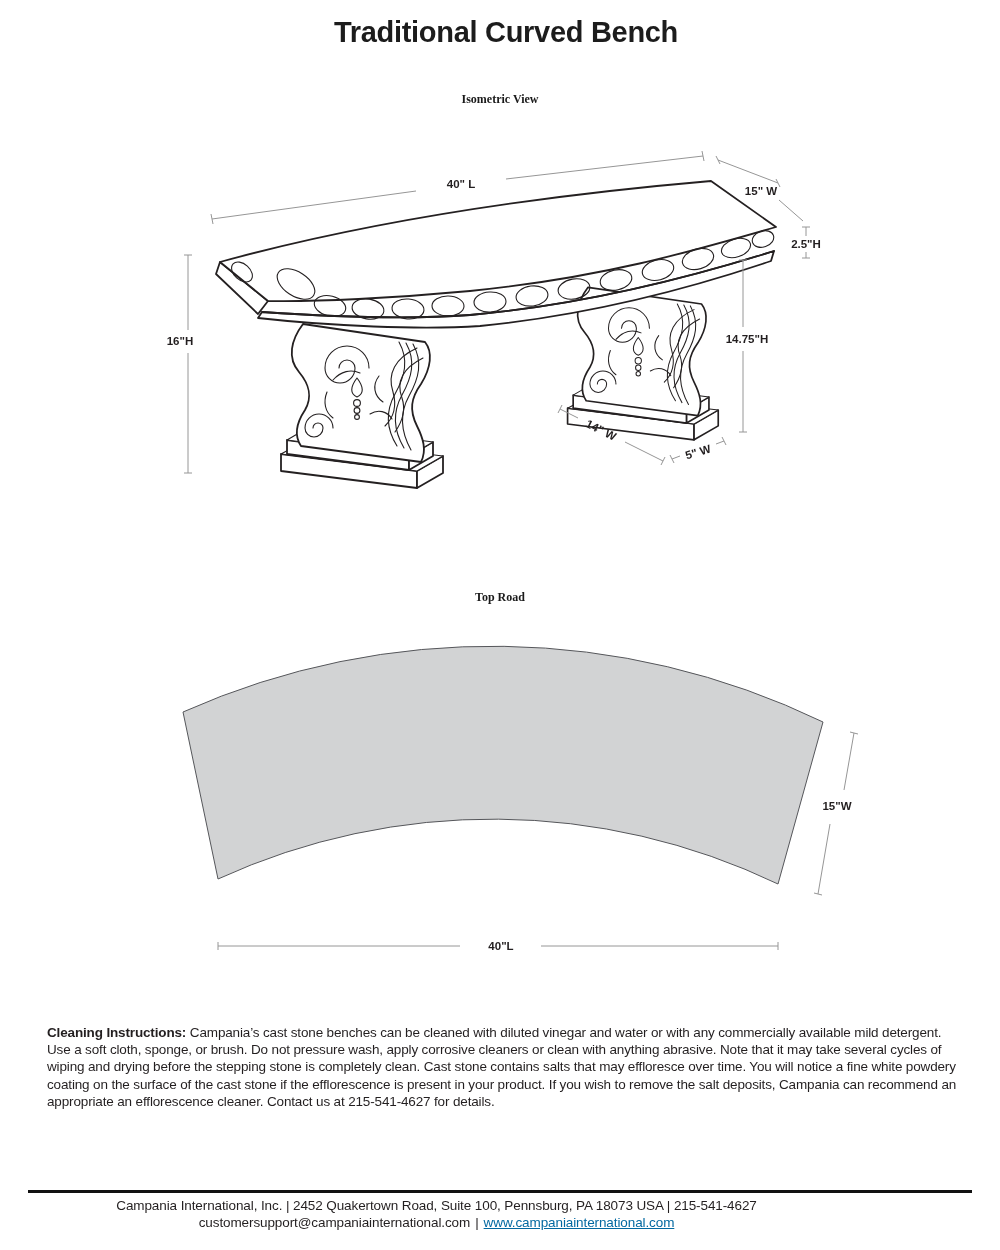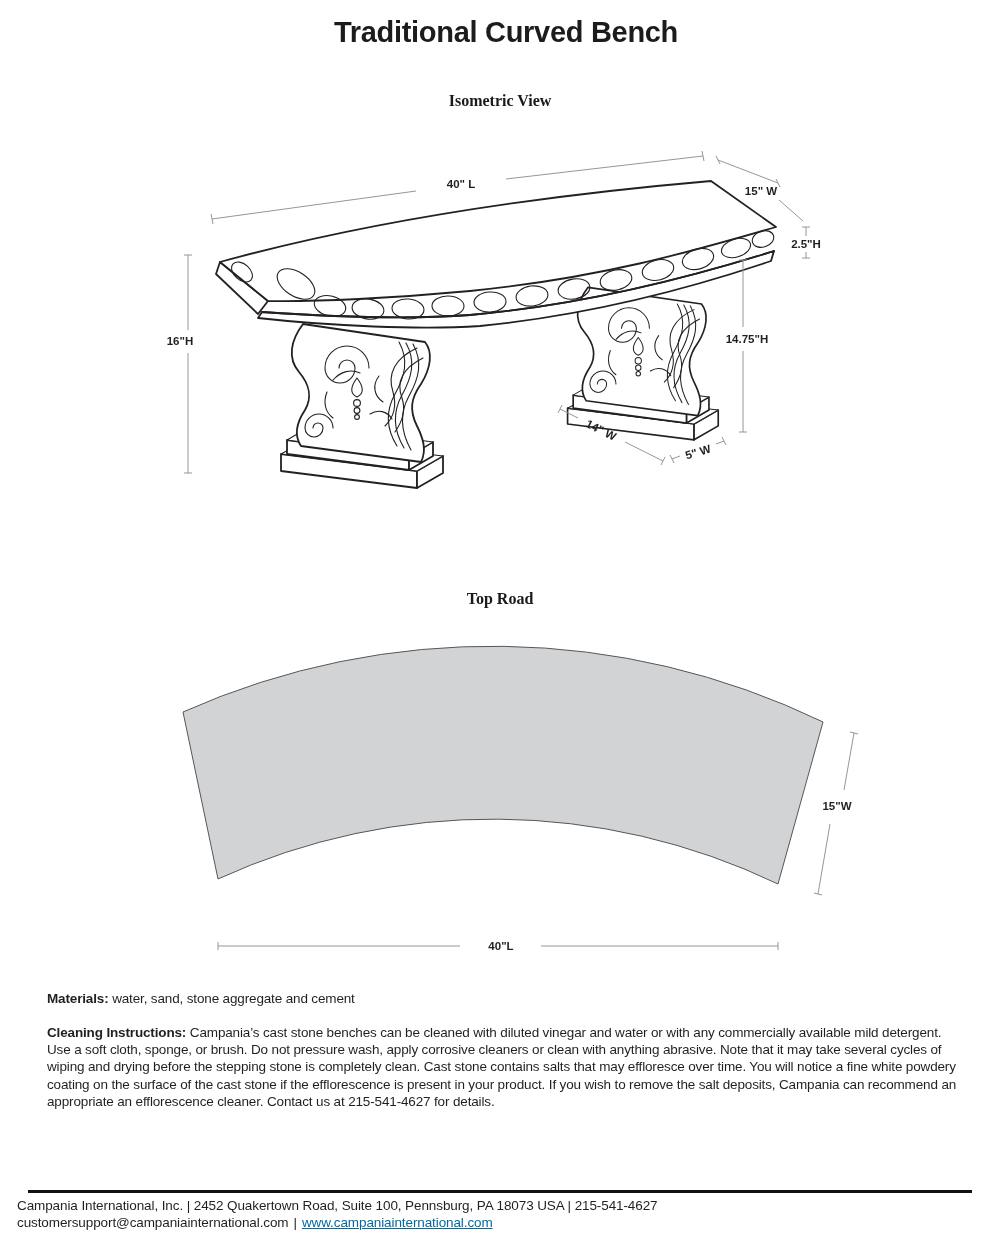--- a/index.html
+++ b/index.html
@@ -1,31 +1,31 @@
 <!DOCTYPE html>
 <html><head>
 <meta charset="utf-8">
 <style>
   html,body{margin:0;padding:0;background:#ffffff;}
   #page{position:relative;width:1000px;height:1250px;background:#fff;overflow:hidden;
         font-family:"Liberation Sans",sans-serif;color:#231f20;}
   .abs{position:absolute;}
   #title{top:16px;left:6px;width:1000px;text-align:center;font-size:29px;font-weight:bold;
          color:#1c1c1c;letter-spacing:-0.3px;}
-  .section-heading{left:0;width:1000px;text-align:center;font-size:16px;font-weight:bold;
+  .section-heading{left:0;width:1000px;text-align:center;font-size:12px;font-weight:bold;
          font-family:"Liberation Serif",serif;color:#1a1a1a;}
   svg{position:absolute;left:0;}
   .dim-label{position:absolute;font-size:11.5px;font-weight:600;color:#231f20;
          white-space:nowrap;transform:translate(-50%,-50%);}
   .dim-label.rot27{transform:translate(-50%,-50%) rotate(27deg);}
   .dim-label.rotm17{transform:translate(-50%,-50%) rotate(-17deg);}
   .bodytext{left:47px;width:912px;font-size:13.5px;line-height:17.2px;letter-spacing:-0.15px;}
   .bodytext b{font-weight:bold;}
   #footer-rule{left:28px;top:1190px;width:944px;height:3px;background:#111;}
-  .footer-line{left:17px;width:873px;text-align:left;font-size:13.5px;letter-spacing:-0.1px;}
+  .footer-line{left:0;width:873px;text-align:center;font-size:13.5px;letter-spacing:-0.1px;}
   .footer-link{color:#0369a1;text-decoration:underline;cursor:pointer;}
   .sep{margin:0 5px;}
   
   .ink{stroke:#242021;fill:none;stroke-width:1.8;stroke-linejoin:round;stroke-linecap:round;}
   .ink-fill{stroke:#242021;fill:#ffffff;stroke-width:1.8;stroke-linejoin:round;}
   .thin{stroke:#242021;fill:none;stroke-width:1.1;stroke-linejoin:round;stroke-linecap:round;}
   .thin-fill{stroke:#242021;fill:#ffffff;stroke-width:1.1;stroke-linejoin:round;}
   .dim{stroke:#969696;fill:none;stroke-width:1;}
   .grayshape{fill:#d2d3d4;stroke:#55565a;stroke-width:1;}
 </style>
@@ -159,21 +159,20 @@
 
       <path d="M854 733 L844 790 M830 824 L818 894 M850 732 L858 734 M814 893 L822 895"></path>
 
       <path d="M218 946 L460 946 M541 946 L778 946 M218 942 L218 950 M778 942 L778 950"></path>
     </g>
   </svg>
 
   <span class="dim-label" style="left:837px;top:806px;">15"W</span>
   <span class="dim-label" style="left:501px;top:946px;">40"L</span>
 
-  <p class="bodytext abs" style="top:990px;margin:0;"><b>Materials:</b> <span>water, sand, stone aggregate and cement</span></p>
 
   <p class="bodytext abs" style="top:1024px;margin:0;"><b>Cleaning Instructions:</b> <span>Campania’s cast stone benches can be cleaned with diluted vinegar and water or with any commercially available mild detergent. Use a soft cloth, sponge, or brush. Do not pressure wash, apply corrosive cleaners or clean with anything abrasive. Note that it may take several cycles of wiping and drying before the stepping stone is completely clean. Cast stone contains salts that may effloresce over time. You will notice a fine white powdery coating on the surface of the cast stone if the efflorescence is present in your product. If you wish to remove the salt deposits, Campania can recommend an appropriate an efflorescence cleaner. Contact us at 215-541-4627 for details.</span></p>
 
   <div id="footer-rule" class="abs"></div>
   <div class="footer-line abs" style="top:1198px;">Campania International, Inc. | 2452 Quakertown Road, Suite 100, Pennsburg, PA 18073 USA | 215-541-4627</div>
   <div class="footer-line abs" style="top:1215px;"><span>customersupport@campaniainternational.com</span><span class="sep">|</span><a class="footer-link">www.campaniainternational.com</a></div>
 
 </div>
 
 </body></html>

